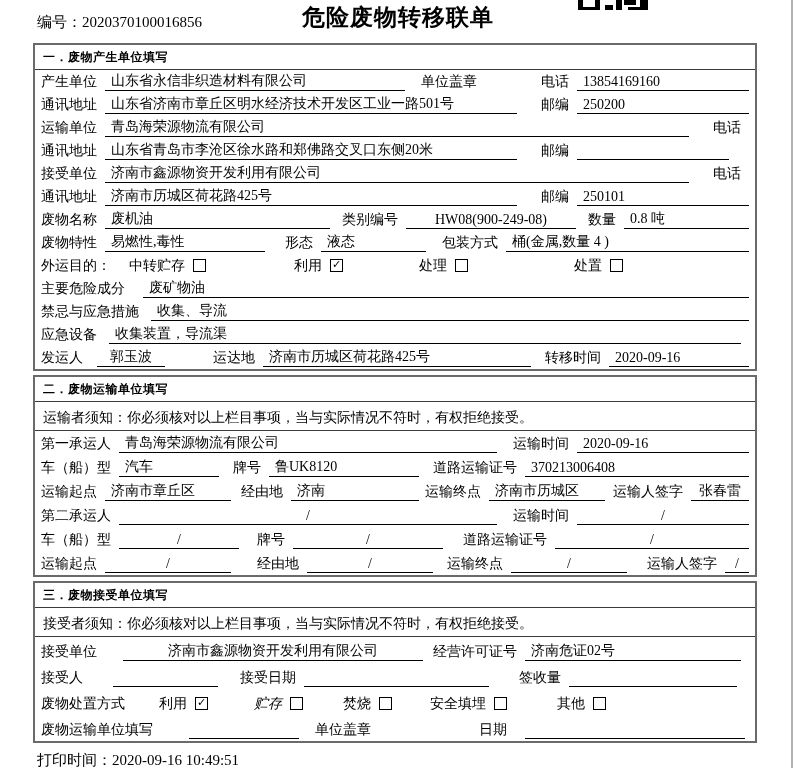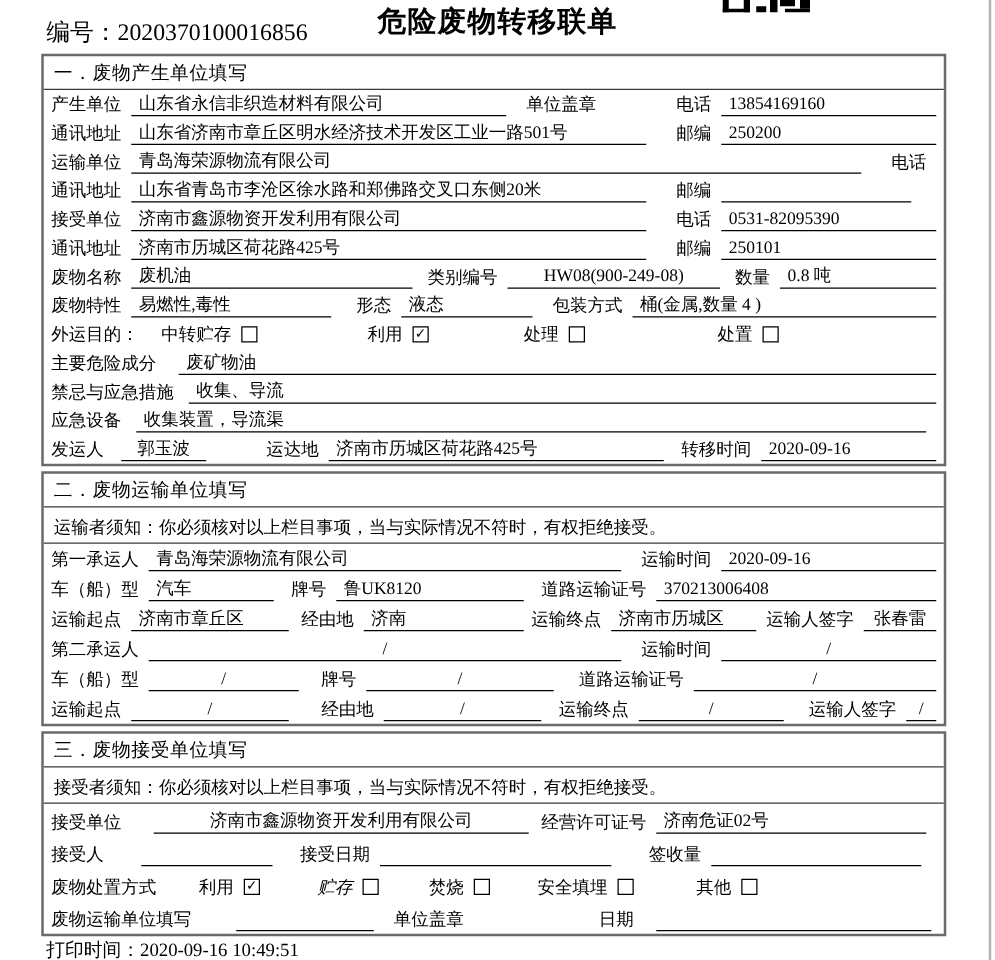--- a/index.html
+++ b/index.html
@@ -3,30 +3,30 @@
 <meta charset="utf-8">
 <style>
   * { box-sizing: border-box; }
   html,body { margin:0; padding:0; }
   body {
     width:796px; height:768px; position:relative; overflow:hidden;
     background:#ffffff; color:#000;
     font-family:"Liberation Serif", serif; font-size:14px;
   }
   .page-edge { position:absolute; top:0; left:791px; width:2px; height:768px; background:#b4b4b4; }
-  .hdr-serial { position:absolute; left:37px; top:13px; font-size:19px; white-space:nowrap; }
+  .hdr-serial { position:absolute; left:37px; top:13px; font-size:15px; white-space:nowrap; }
   .hdr-title {
     position:absolute; left:0; top:2px; width:100%; text-align:center;
     font-family:"Liberation Sans", sans-serif; font-weight:bold; font-size:23px; letter-spacing:1px;
   }
   .qr-frag { position:absolute; left:578px; top:0; }
   .form-root { position:absolute; left:33px; top:43px; width:724px; }
   .sec { border:2px solid #6a6a6a; background:#fff; margin-bottom:4px; }
   .sec-title {
-    font-family:"Liberation Sans", sans-serif; font-weight:normal; font-size:15px;
+    font-family:"Liberation Sans", sans-serif; font-weight:bold; font-size:12px;
     padding:4px 0 3px 8px; border-bottom:1.5px solid #3a3a3a; letter-spacing:0.5px;
   }
   .note { padding:7px 8px 3px 8px; border-bottom:1.5px solid #3a3a3a; font-size:14px; }
   .row { display:flex; align-items:flex-end; padding:0 6px 2px 6px; }
   .rh0 { height:23px; } .rh1 { height:24px; } .rh2 { height:26px; }
   .lbl { white-space:nowrap; margin-right:8px; flex:0 0 auto; }
   .val {
     border-bottom:1px solid #000; padding:0 6px; white-space:nowrap;
     overflow:hidden; min-width:16px; flex:0 0 auto;
   }
@@ -85,21 +85,20 @@
       <div class="row rh0">
         <span class="lbl">通讯地址</span>
         <span class="val fx" style="margin-right: 24px;">山东省青岛市李沧区徐水路和郑佛路交叉口东侧20米</span>
         <span class="lbl">邮编</span>
         <span class="val" style="width: 152px; margin-right: 20px;"></span>
       </div>
       <div class="row rh0">
         <span class="lbl">接受单位</span>
         <span class="val fx" style="margin-right: 24px;">济南市鑫源物资开发利用有限公司</span>
         <span class="lbl">电话</span>
-        <span class="val" style="width: 172px;">0531-82095390</span>
       </div>
       <div class="row rh0">
         <span class="lbl">通讯地址</span>
         <span class="val fx" style="margin-right: 24px;">济南市历城区荷花路425号</span>
         <span class="lbl">邮编</span>
         <span class="val" style="width: 172px;">250101</span>
       </div>
       <div class="row rh0">
         <span class="lbl">废物名称</span>
         <span class="val" style="width: 225px;">废机油</span>

